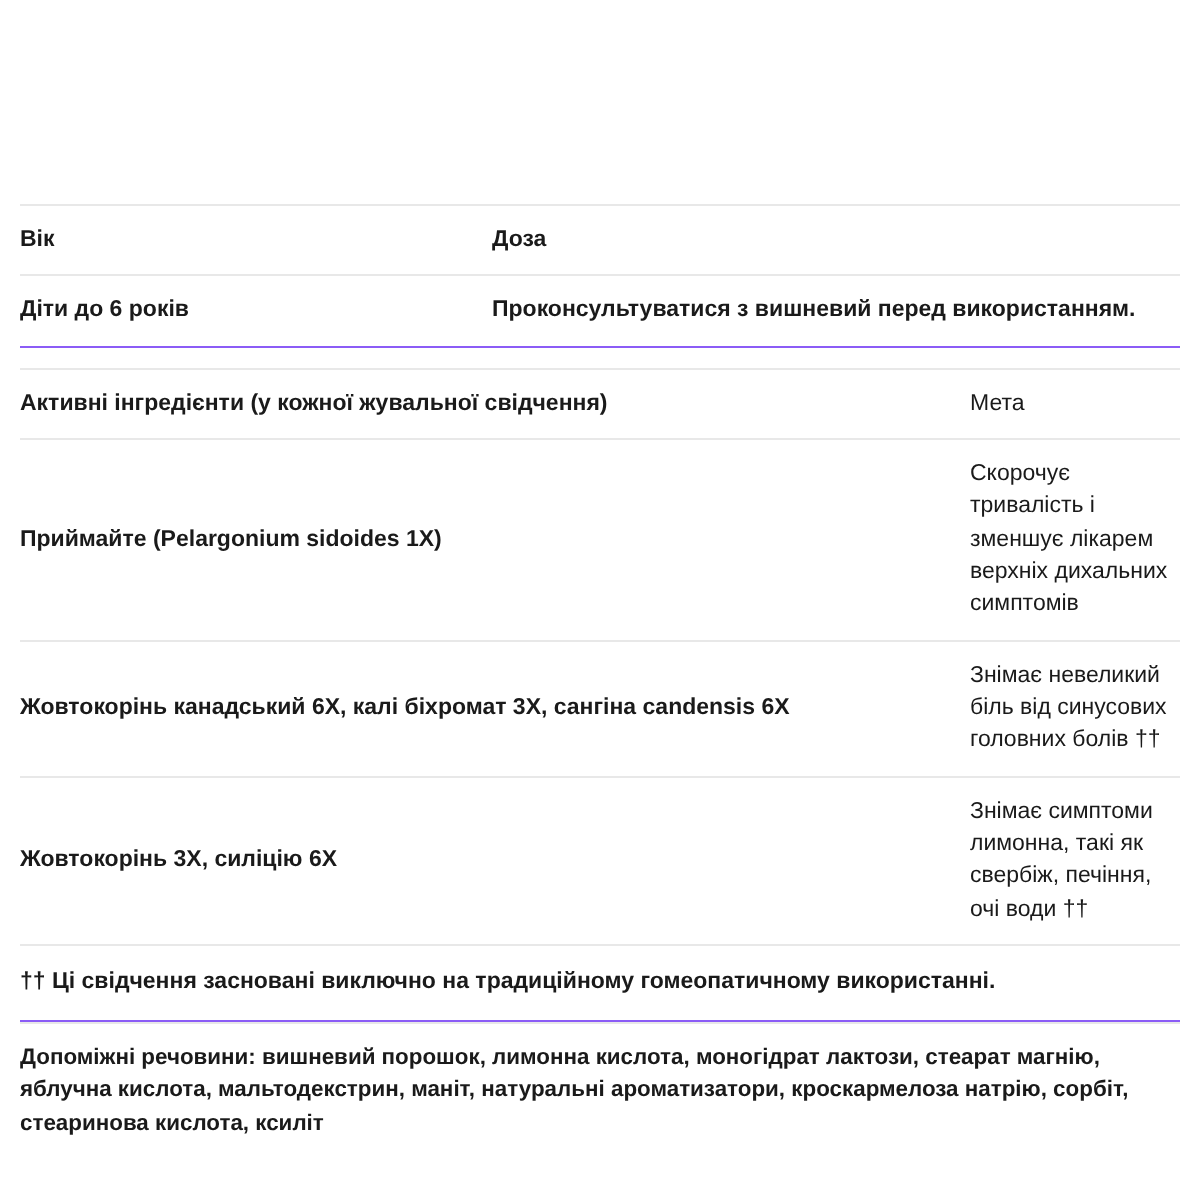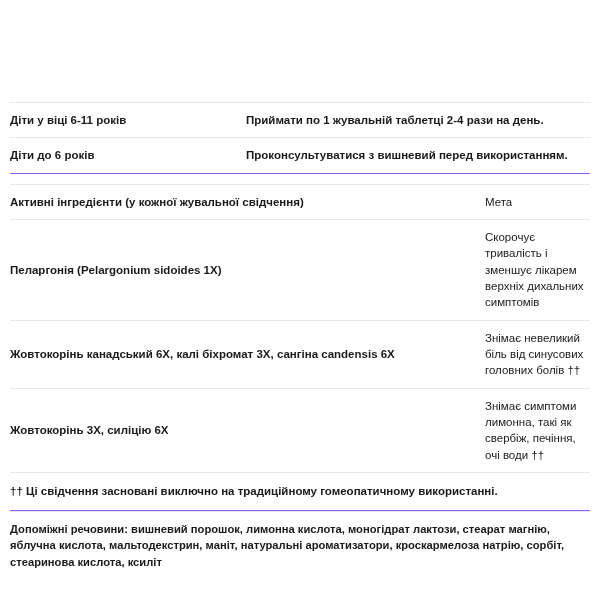--- a/index.html
+++ b/index.html
@@ -83,40 +83,40 @@
 </head>
 <body>
 
 <div class="page">
 
   <div class="spacer-top"></div>
 
   <table class="info-table">
     <tbody>
       <tr>
-        <td class="bold dosage-col-1">Діти у віці 6-11 років</td>
-        <td class="bold dosage-col-2">Приймати по 1 жувальній таблетці 2-4 рази на день.</td>
+        <td class="bold dosage-col-1">Вік</td>
+        <td class="bold dosage-col-2">Доза</td>
       </tr>
       <tr>
         <td class="bold dosage-col-1">Діти до 6 років</td>
         <td class="bold dosage-col-2">Проконсультуватися з вишневий перед використанням.</td>
       </tr>
     </tbody>
   </table>
 
   <div class="gap-between"></div>
 
   <table class="info-table">
     <tbody>
       <tr>
         <td class="bold ingr-col-1">Активні інгредієнти (у кожної жувальної свідчення)</td>
         <td class="purpose ingr-col-2">Мета</td>
       </tr>
       <tr>
-        <td class="bold ingr-col-1">Пеларгонія (Pelargonium sidoides 1X)</td>
+        <td class="bold ingr-col-1">Приймайте (Pelargonium sidoides 1X)</td>
         <td class="purpose ingr-col-2">Скорочує тривалість і зменшує лікарем верхніх дихальних симптомів</td>
       </tr>
       <tr>
         <td class="bold ingr-col-1">Жовтокорінь канадський 6X, калі біхромат 3X, сангіна candensis 6X</td>
         <td class="purpose ingr-col-2">Знімає невеликий біль від синусових головних болів ††</td>
       </tr>
       <tr>
         <td class="bold ingr-col-1">Жовтокорінь 3X, силіцію 6X</td>
         <td class="purpose ingr-col-2">Знімає симптоми лимонна, такі як свербіж, печіння, очі води ††</td>
       </tr>

